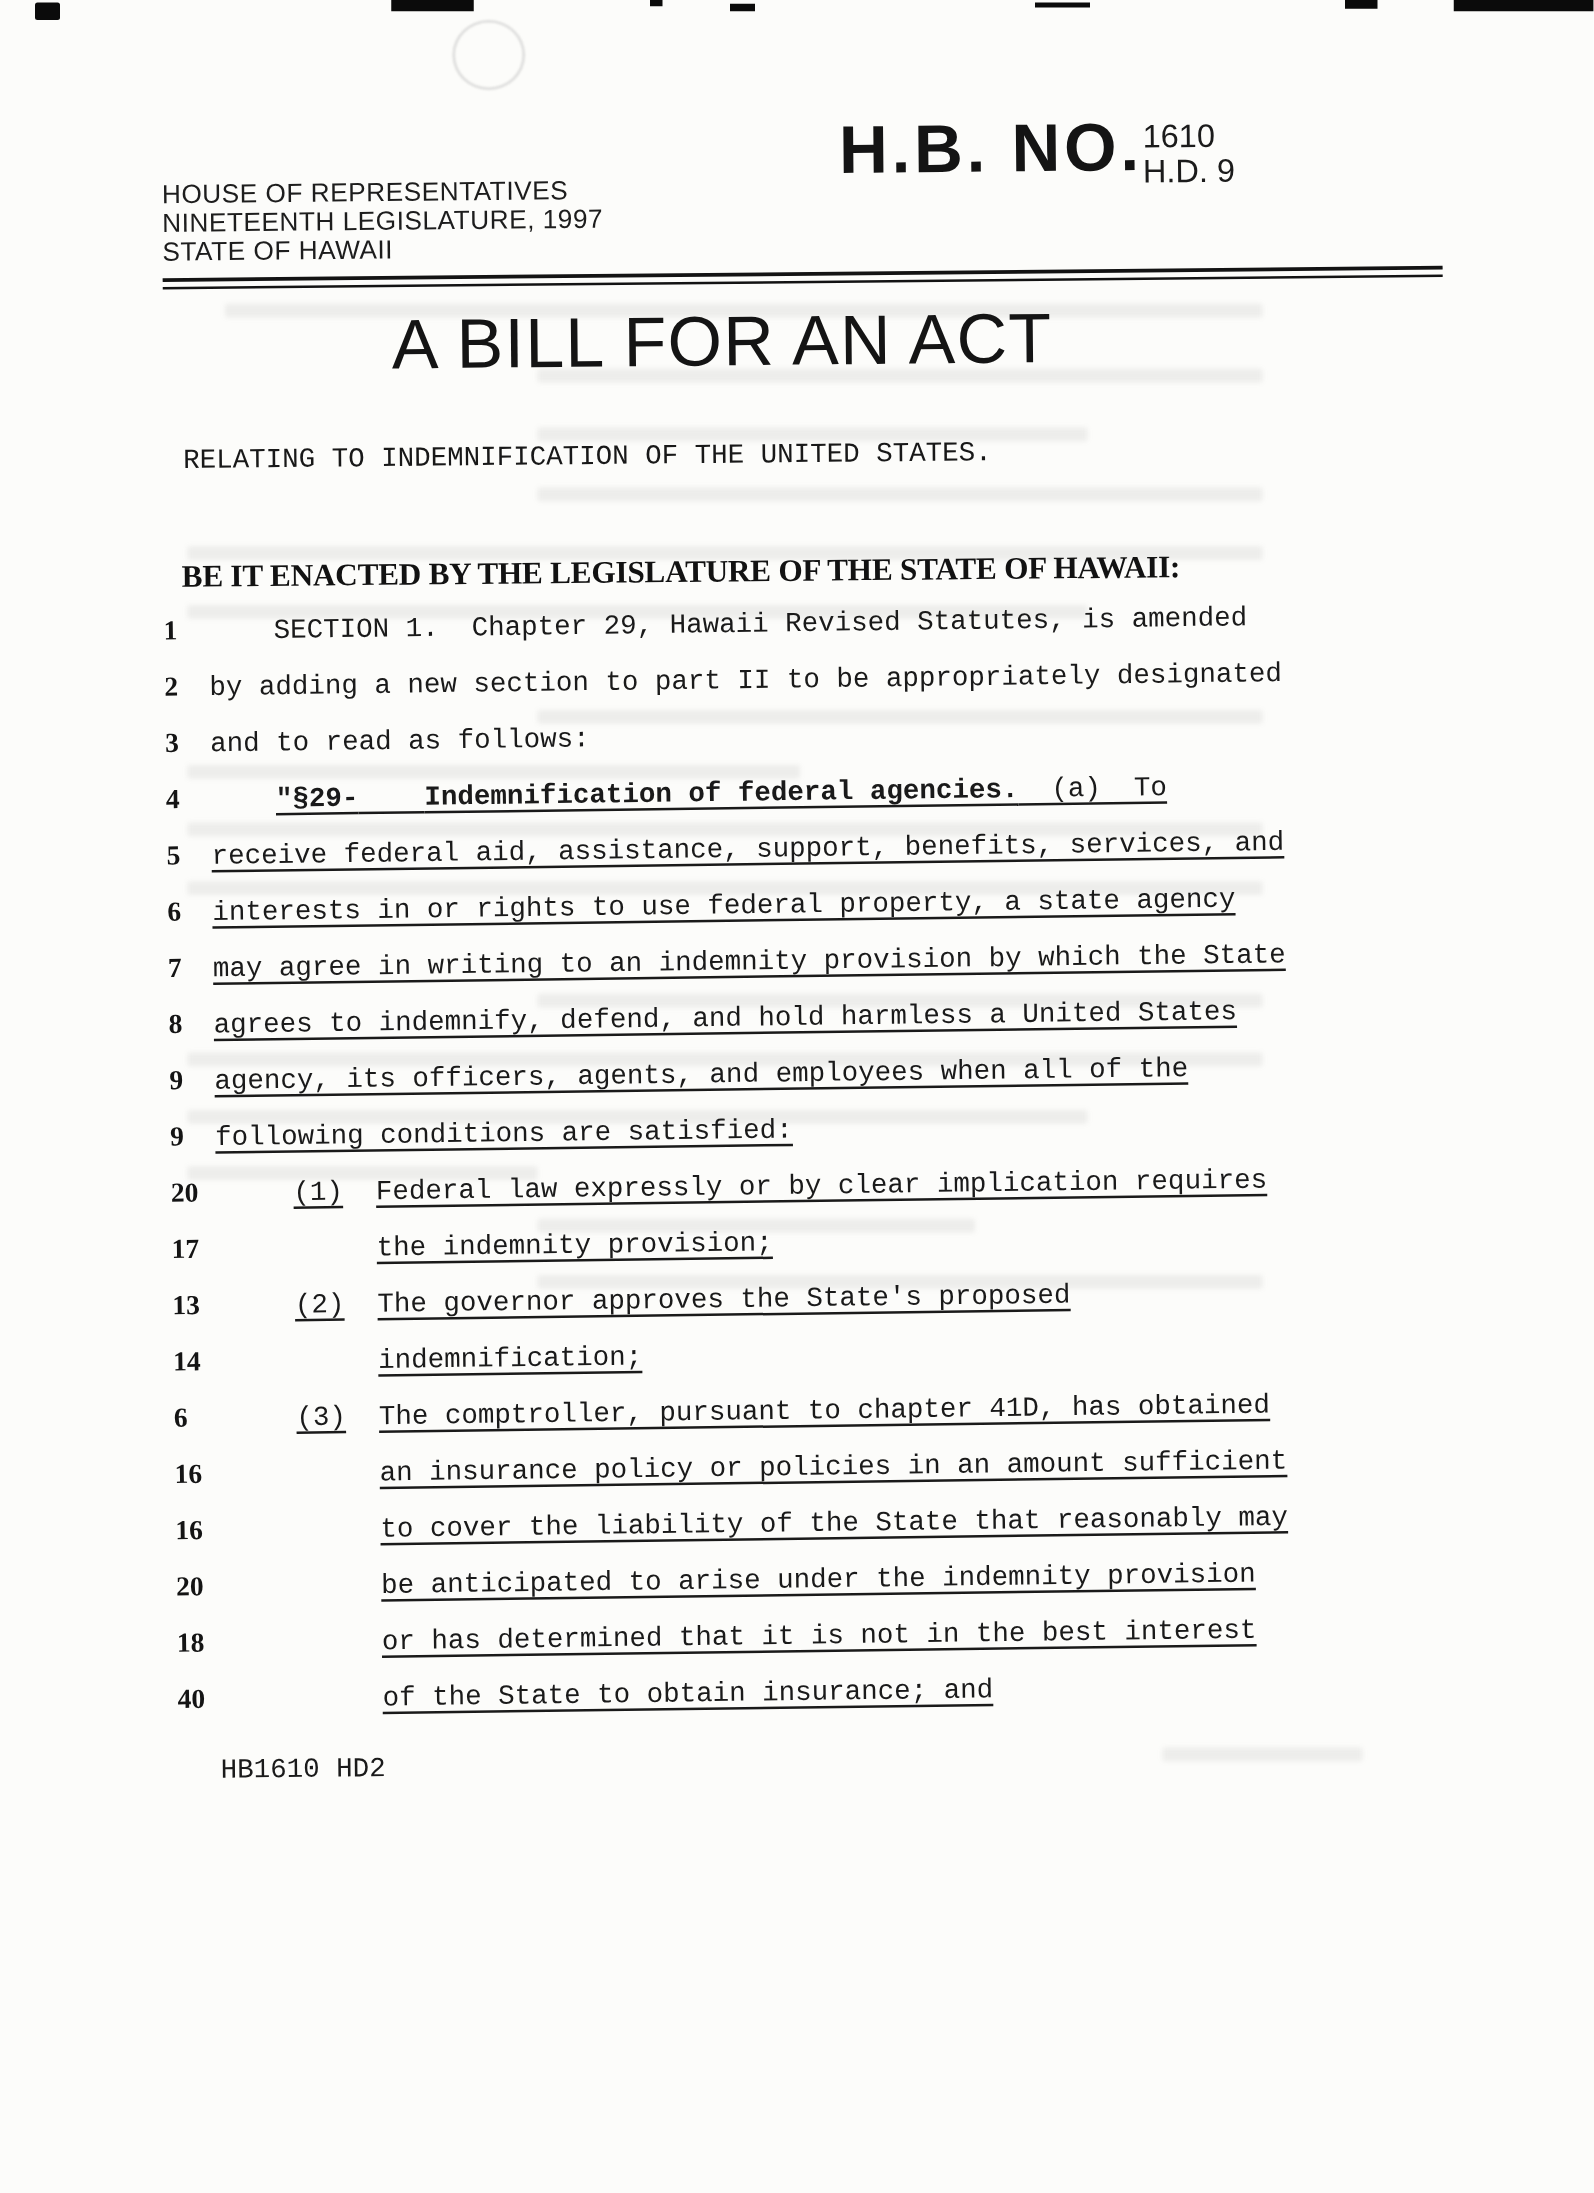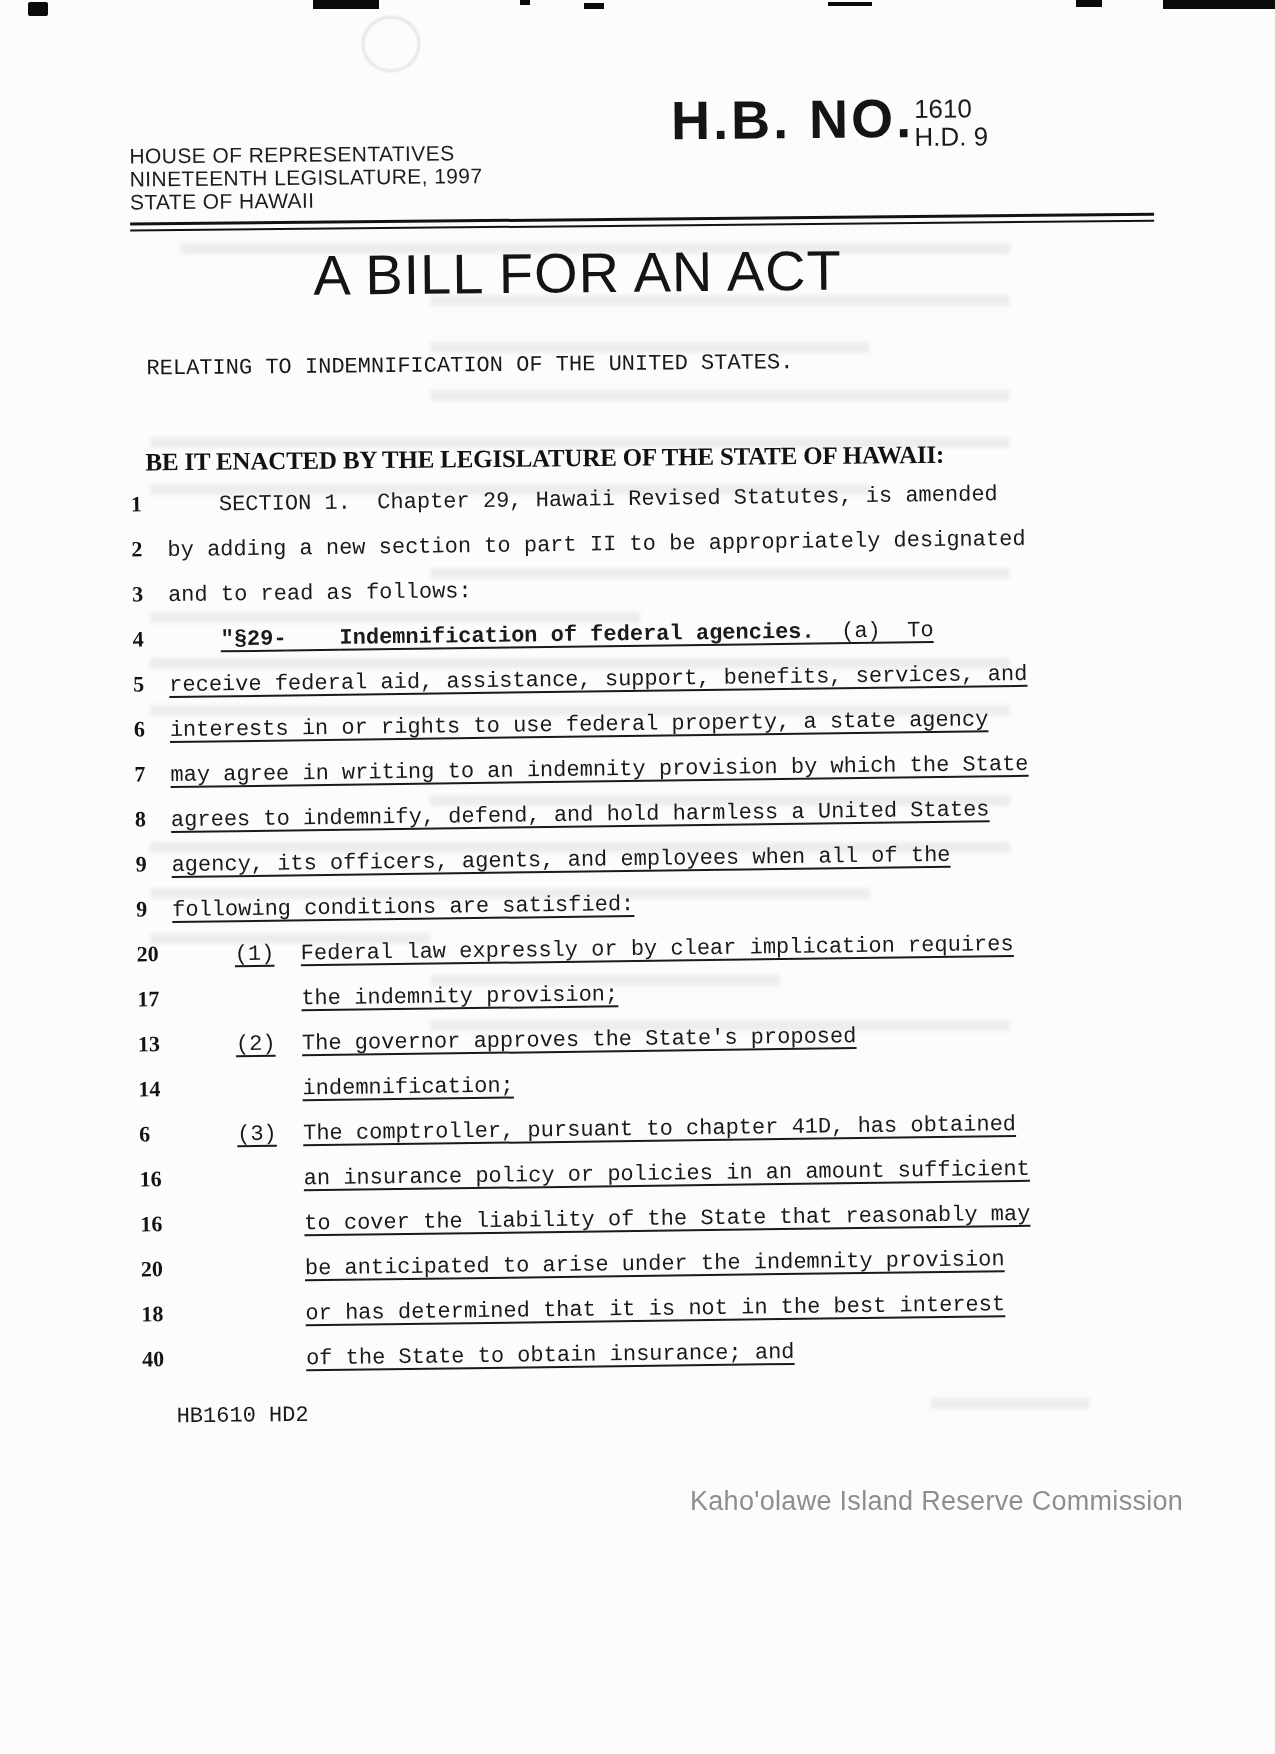--- a/index.html
+++ b/index.html
@@ -194,14 +194,13 @@
         </div>
         <div class="line">
           <span class="line-num">40</span>
           <span class="line-text ind-cont"><span class="u">of the State to obtain insurance; and</span></span>
         </div>
       </div>
 
     <div class="footer mono">HB1610 HD2</div>
   </div>
 
-  <div class="watermark">Kaho'olawe Island Reserve Commission</div>
 </div>
 
 </body></html>

